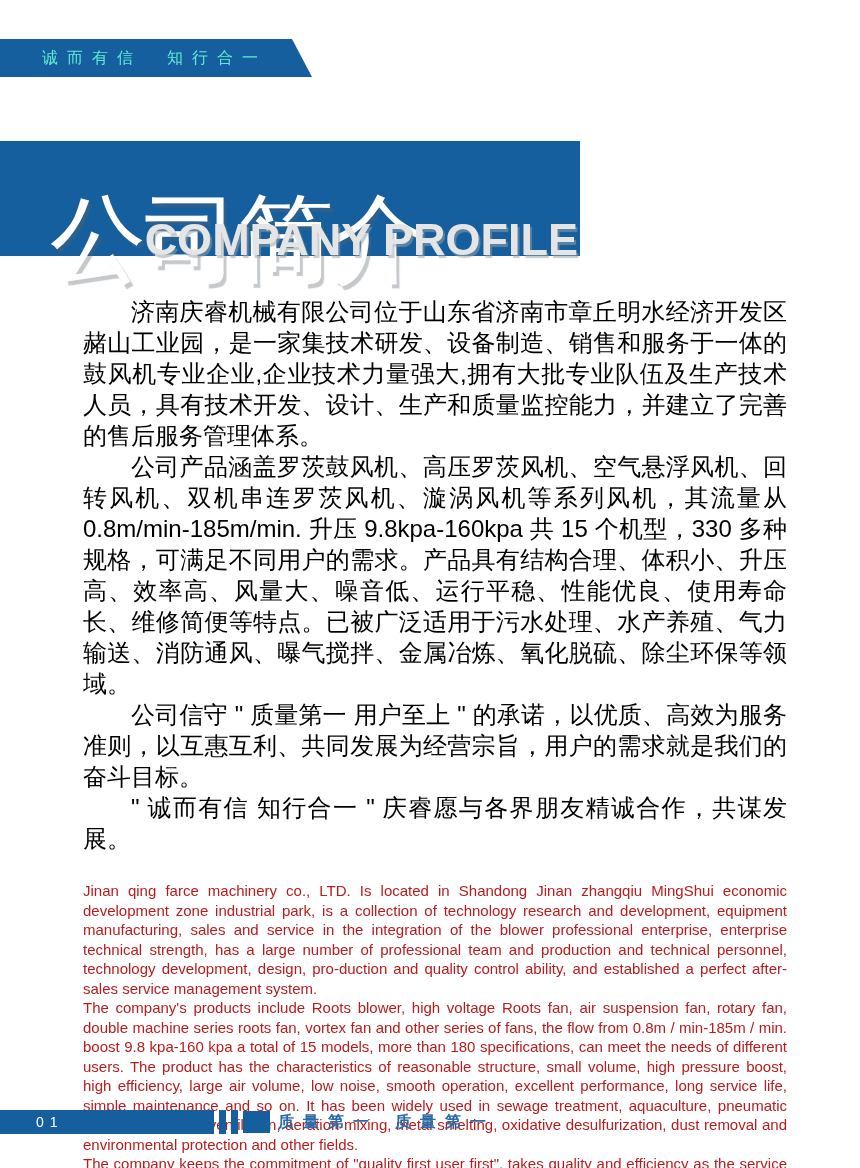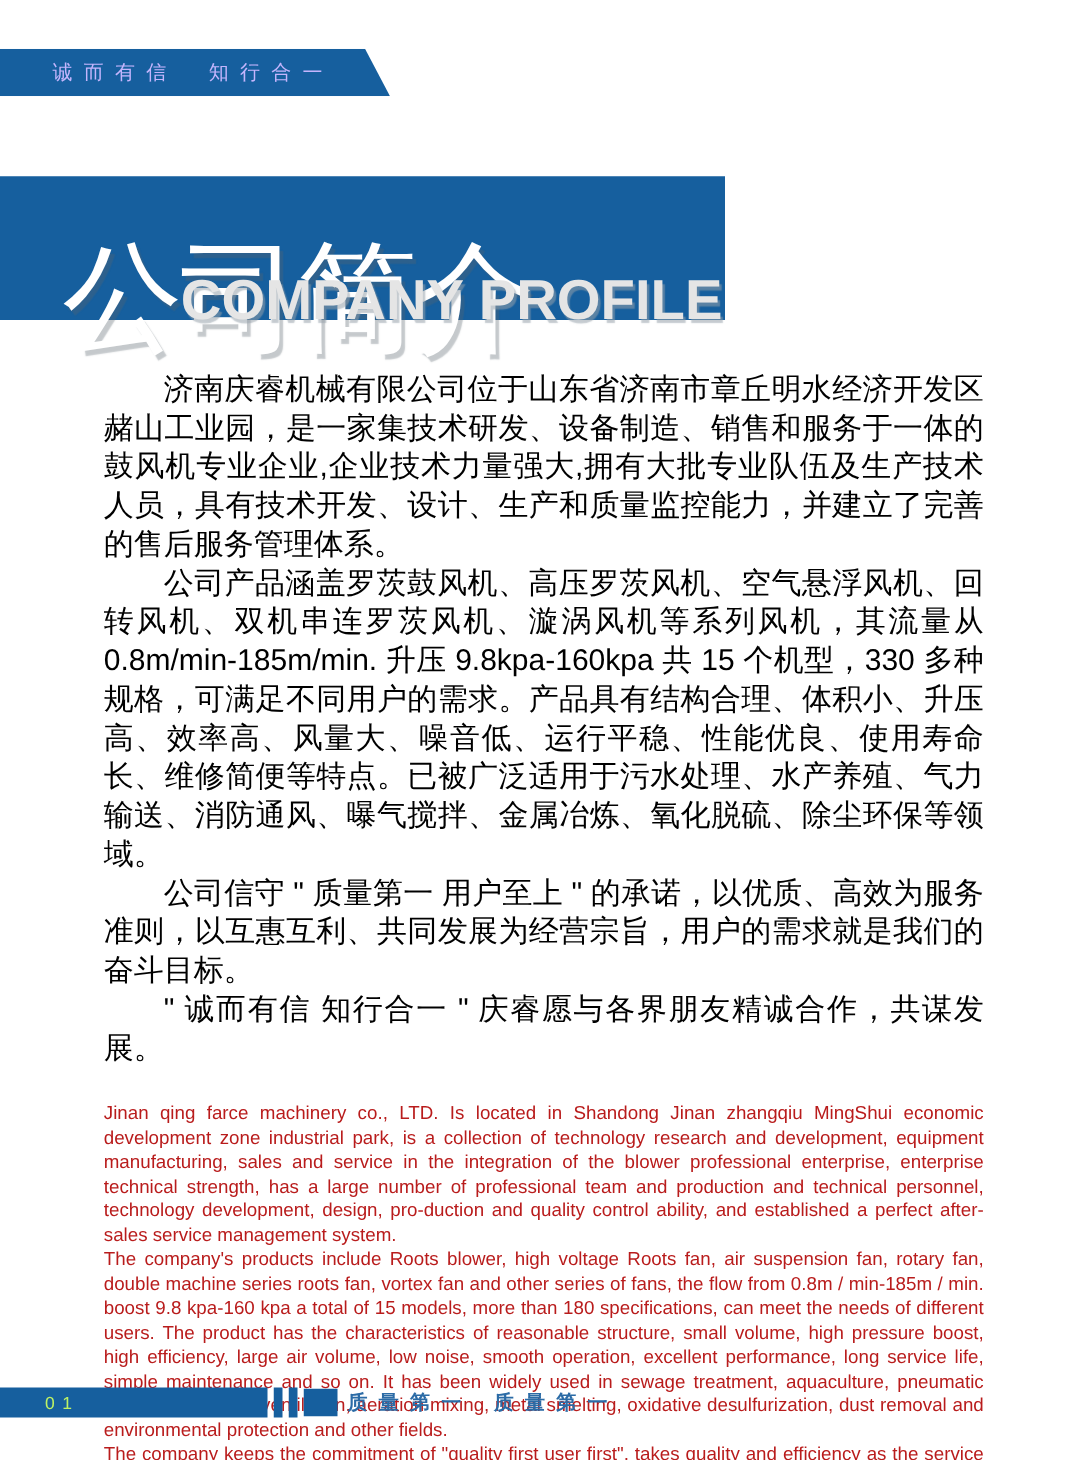--- a/index.html
+++ b/index.html
@@ -17,21 +17,21 @@
     position: absolute;
     left: 0; top: 39px;
     width: 312px; height: 38px;
     background: #165f9e;
     clip-path: polygon(0 0, 292px 0, 312px 100%, 0 100%);
     display: flex; align-items: center;
     padding-left: 42px;
     box-sizing: border-box;
   }
   .top-banner span {
-    color: #c4b5fd;
+    color: #5eead4;
     font-size: 16px;
     letter-spacing: 9px;
     white-space: nowrap;
   }
 
   
   .title-block {
     position: absolute;
     left: 0; top: 141px;
     width: 580px; height: 115px;
@@ -94,21 +94,21 @@
   .page-number-bar {
     position: absolute;
     left: 0; top: 0;
     width: 214px; height: 24px;
     background: #165f9e;
     display: flex; align-items: center;
     padding-left: 36px;
     box-sizing: border-box;
   }
   .page-number-bar span {
-    color: #bef264;
+    color: #ffffff;
     font-size: 14px;
     letter-spacing: 6px;
   }
   .tick {
     position: absolute;
     top: 0;
     width: 7px; height: 24px;
     background: #165f9e;
   }
   .tick-1 { left: 219px; }

